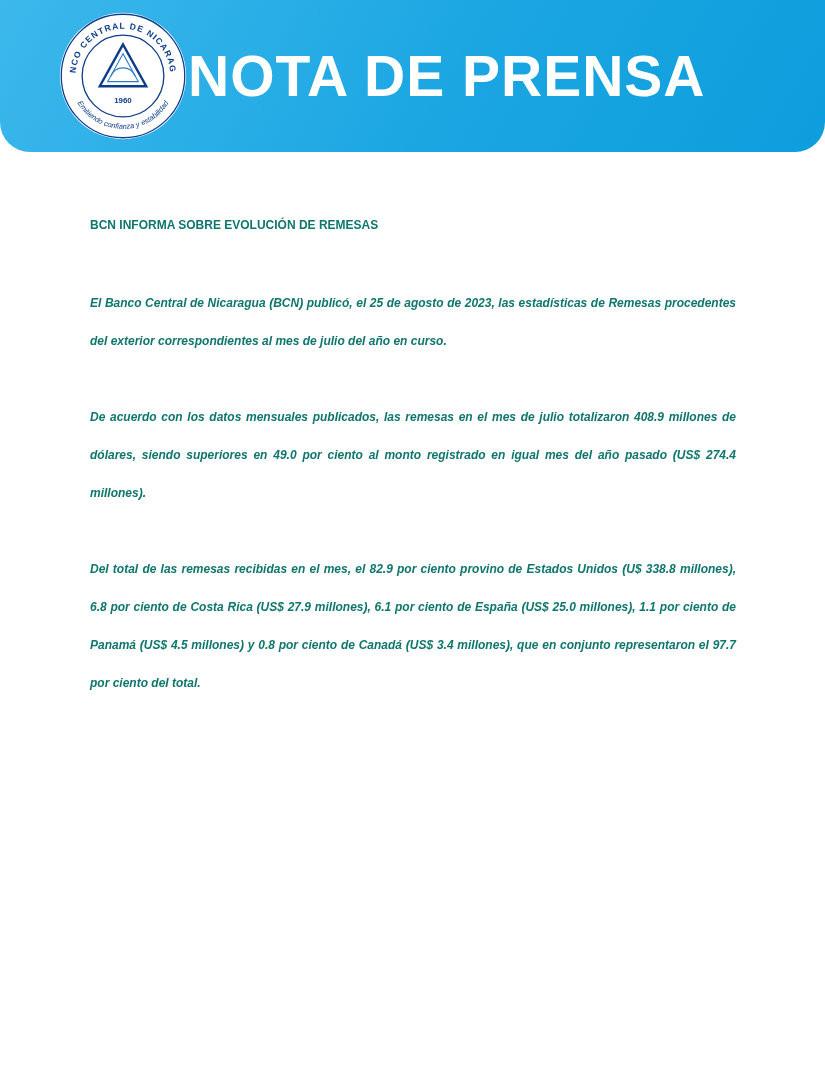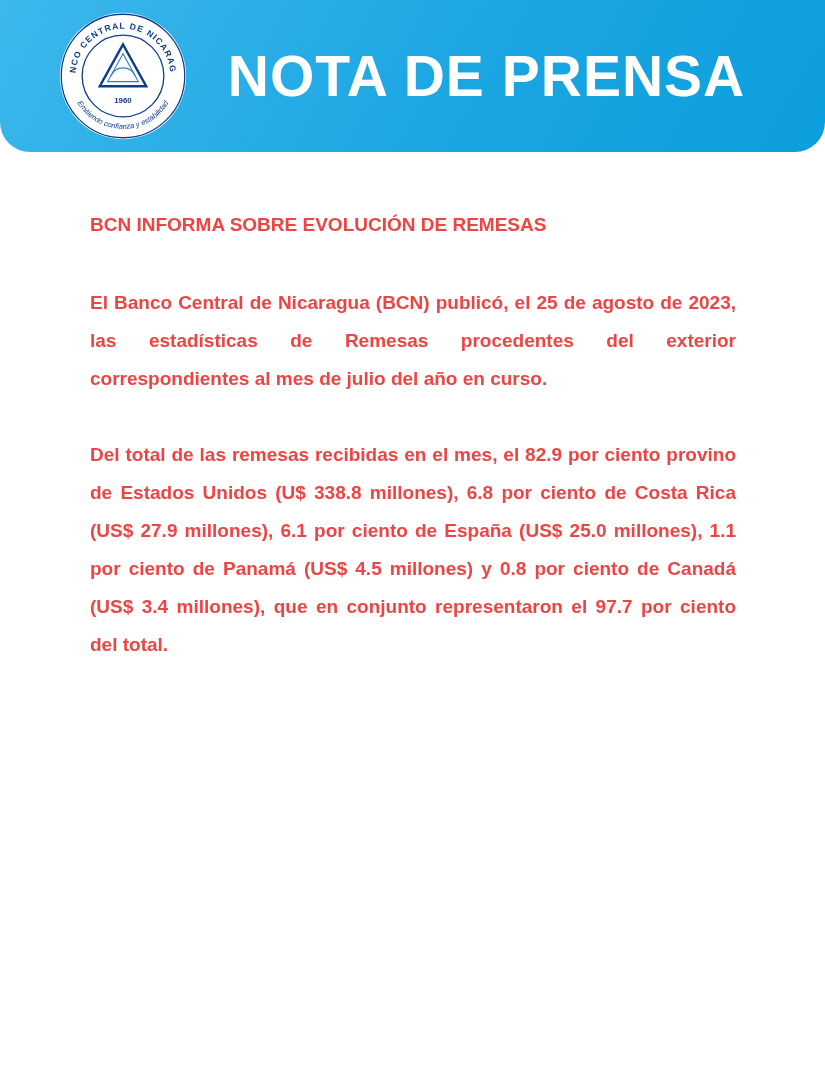--- a/index.html
+++ b/index.html
@@ -22,41 +22,42 @@
     align-items: center;
   }
   .logo-wrap {
     flex: 0 0 auto;
     margin-left: 58px;
     width: 130px;
     height: 130px;
   }
   .banner-title {
     flex: 1 1 auto;
-    text-align: center;
+    text-align: left;
     padding-right: 40px;
     color: #ffffff;
     font-weight: bold;
     font-size: 57px;
     letter-spacing: 1px;
     line-height: 1;
     white-space: nowrap;
   }
   .content {
     padding: 54px 89px 0 90px;
-    color: #ef4444;
+    color: #0f766e;
     font-weight: bold;
-    font-size: 19px;
+    font-size: 12px;
     line-height: 38px;
   }
   .doc-title { margin-bottom: 40px; }
   .doc-title div { text-align: left; }
   .content p {
     text-align: justify;
     margin-bottom: 38px;
+    font-style: italic;
   }
   .content p:last-child { margin-bottom: 0; }
   .seal-text { fill: #0d3c8b; font-family: "Liberation Sans", sans-serif; }
 </style>
 </head>
 <body>
 
 <div class="page">
 
   <div class="banner">
@@ -82,16 +83,17 @@
       </svg>
     </div>
     <div class="banner-title">NOTA DE PRENSA</div>
   </div>
 
   <div class="content">
     <div class="doc-title">
       <div>BCN INFORMA SOBRE EVOLUCIÓN DE REMESAS</div>
     </div>
     <p>El Banco Central de Nicaragua (BCN) publicó, el 25 de agosto de 2023, las estadísticas de Remesas procedentes del exterior correspondientes al mes de julio del año en curso.</p>
+    <p>De acuerdo con los datos mensuales publicados, las remesas en el mes de julio totalizaron 408.9 millones de dólares, siendo superiores en 49.0 por ciento al monto registrado en igual mes del año pasado (US$ 274.4 millones).</p>
     <p>Del total de las remesas recibidas en el mes, el 82.9 por ciento provino de Estados Unidos (U$ 338.8 millones), 6.8 por ciento de Costa Rica (US$ 27.9 millones), 6.1 por ciento de España (US$ 25.0 millones), 1.1 por ciento de Panamá (US$ 4.5 millones) y 0.8 por ciento de Canadá (US$ 3.4 millones), que en conjunto representaron el 97.7 por ciento del total.</p>
   </div>
 
 </div>
 
 </body></html>

